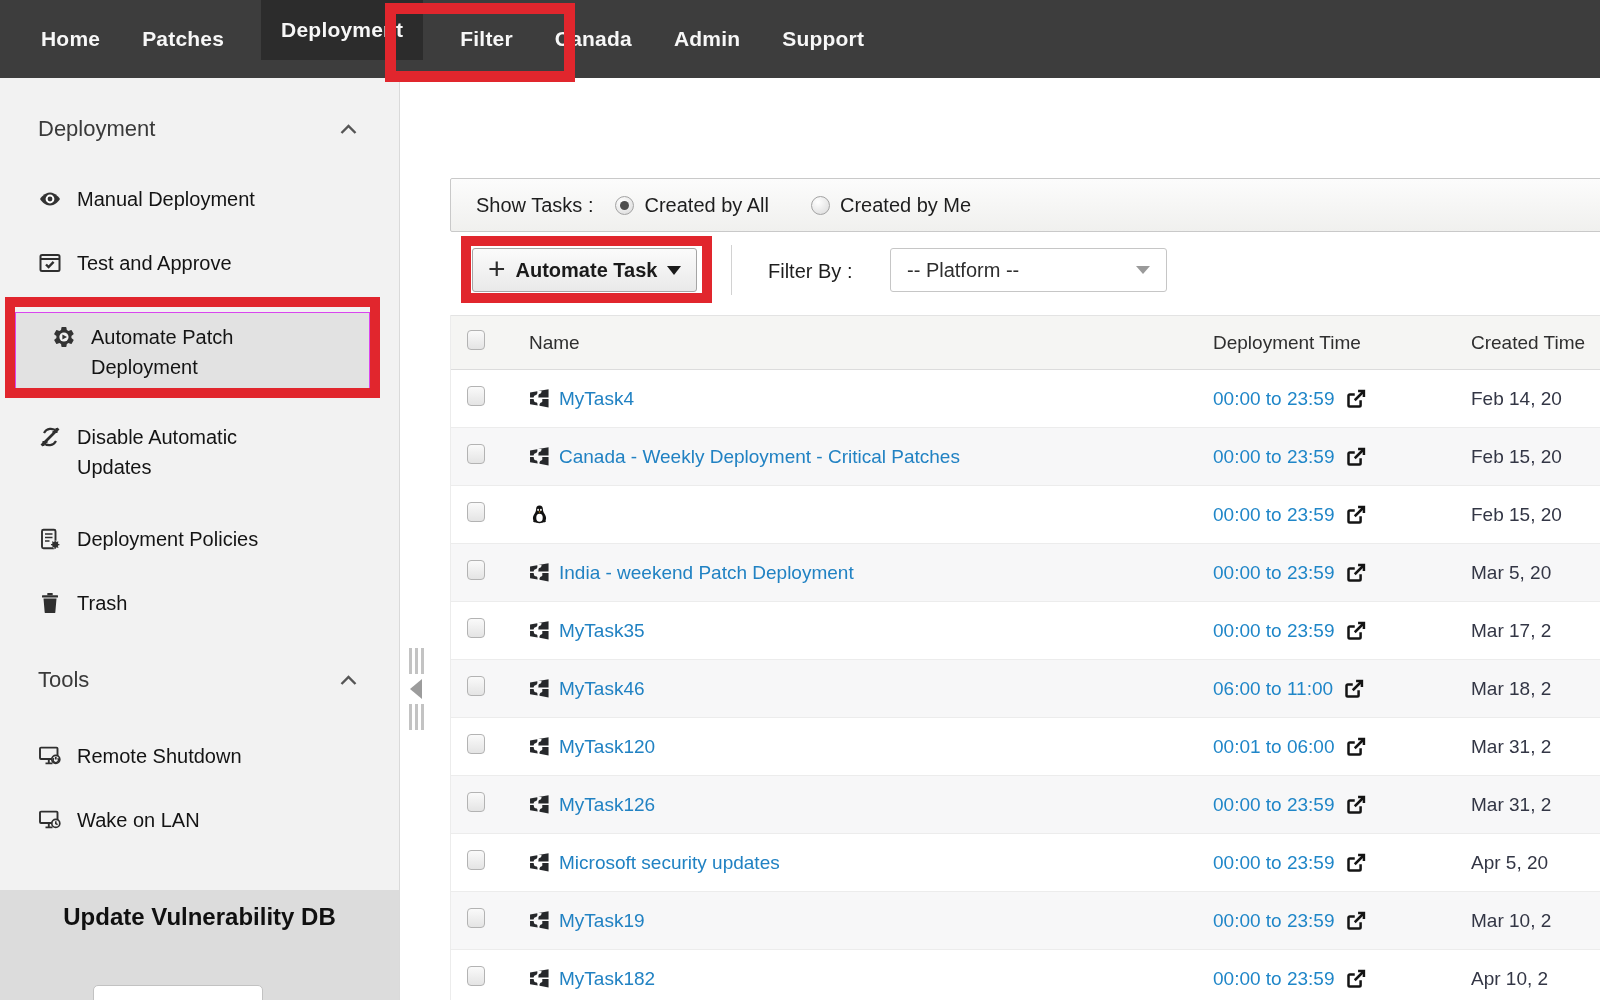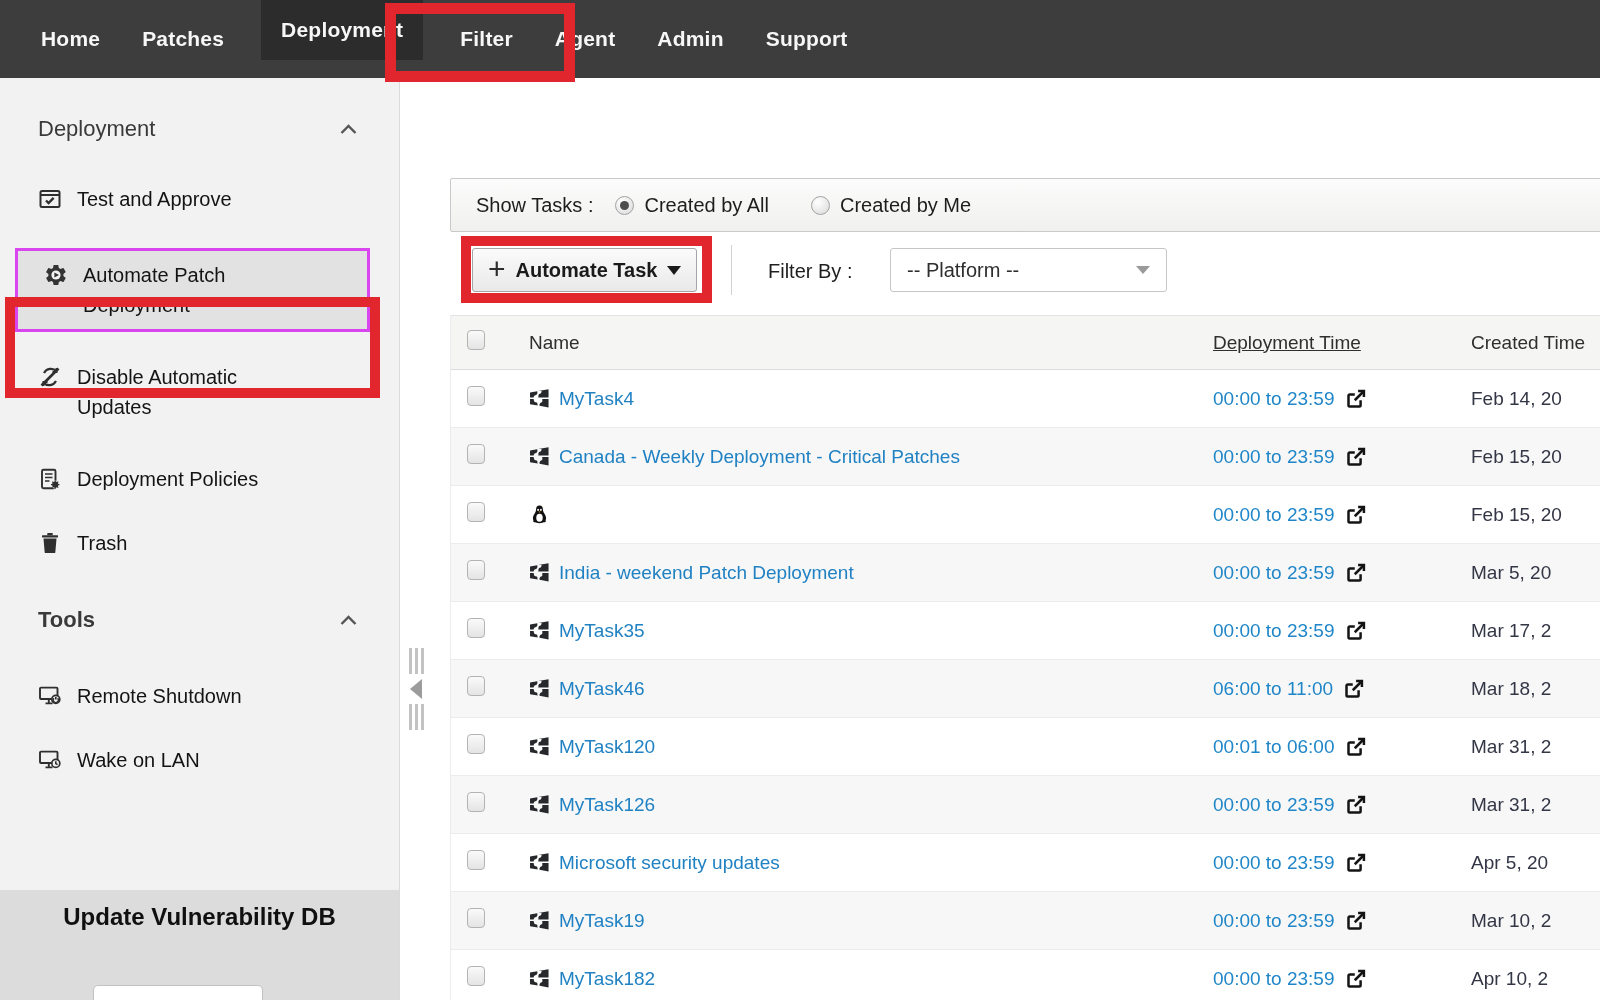--- a/index.html
+++ b/index.html
@@ -41,25 +41,25 @@
     font-size: 22px; color: #3a3a3a; cursor: pointer;
   }
   .side-header .icon { width: 17px; height: 11px; }
   .side-item {
     display: flex; align-items: flex-start; gap: 15px;
     margin-bottom: 34px; font-size: 20px; line-height: 30px; color: #141414; cursor: pointer;
   }
   .side-item .icon { width: 24px; height: 24px; flex: 0 0 24px; margin-top: 3px; color: #2f2f2f; }
   .side-item .lbl { max-width: 225px; }
   .side-item.sel {
-    background: #e2e2e2; border: 3px solid #d946ef;
-    margin-left: -23px; padding: 9px 0 9px 26px; width: 355px; margin-bottom: 30px;
+    background: #e2e2e2; border: 1px solid #d946ef;
+    margin-left: -23px; padding: 9px 0 9px 36px; width: 355px; margin-bottom: 30px;
   }
   .side-item.two { margin-bottom: 42px; }
-  .side-header.tools { margin-top: 47px; margin-bottom: 46px; font-weight: bold; }
+  .side-header.tools { margin-top: 47px; margin-bottom: 46px; }
 
   .side-footer {
     position: absolute; left: 0; right: 0; bottom: 0; height: 110px;
     background: #dcdcdc; text-align: center;
   }
   .side-footer h3 { margin-top: 13px; font-size: 24px; font-weight: 700; color: #101010; }
   .footer-btn {
     position: absolute; left: 93px; top: 95px; width: 170px; height: 30px;
     background: #fff; border: 1px solid #c2c2c2; border-radius: 5px; cursor: pointer;
   }
@@ -126,46 +126,56 @@
     width: 18px; height: 20px; border: 1px solid #b3b3b3; border-radius: 4px;
     background: linear-gradient(#fafafa, #e4e4e4); display: inline-block; cursor: pointer;
   }
   .c-name { display: flex; align-items: flex-start; gap: 9px; padding-left: 12px; overflow: hidden; white-space: nowrap; }
   .c-name .icon { width: 21px; height: 21px; flex: 0 0 21px; }
   a.task-link { color: #2182c3; text-decoration: none; cursor: pointer; }
   .c-time { display: flex; align-items: center; gap: 11px; padding-left: 6px; white-space: nowrap; }
   a.time-link { color: #1f86c8; text-decoration: none; cursor: pointer; }
   .c-time .icon { width: 20px; height: 20px; color: #141414; cursor: pointer; }
   .c-created { color: #333645; white-space: nowrap; overflow: hidden; }
-  .th-name { padding-left: 12px; } .th-time { padding-left: 6px; text-decoration: underline; } .th-created { white-space: nowrap; overflow: hidden; }
+  .th-name { padding-left: 12px; } .th-time { padding-left: 6px; } .th-created { white-space: nowrap; overflow: hidden; }
 </style>
 </head>
 <body>
 
 <div class="navbar">
   <div style="display:flex;">
       <div class="nav-item">Home</div>
       <div class="nav-item">Patches</div>
       <div class="nav-item active">Deployment</div>
       <div class="nav-item">Filter</div>
-      <div class="nav-item">Agent</div>
+      <div class="nav-item">Canada</div>
       <div class="nav-item">Admin</div>
       <div class="nav-item">Support</div>
     </div>
 </div>
 
 <div class="sidebar">
   <div class="side-inner">
       <div class="side-header">
         <span>Deployment</span>
         <span class="icon">
           <svg viewBox="0 0 17 11" fill="none" stroke="#555" stroke-width="2.4">
             <path d="M1.5 9 L8.5 2 L15.5 9"></path>
           </svg>
         </span>
+      </div>
+      <div class="side-item">
+        <span class="icon">
+          <svg viewBox="0 0 24 24">
+            <path d="M12 5.5C6.5 5.5 2.6 11 2 12c.6 1 4.5 6.5 10 6.5S21.4 13 22 12c-.6-1-4.5-6.5-10-6.5z" fill="#333"></path>
+            <circle cx="12" cy="12" r="4.4" fill="#fff"></circle>
+            <circle cx="12" cy="12" r="2.4" fill="#333"></circle>
+          </svg>
+        </span>
+        <span class="lbl">Manual Deployment</span>
       </div>
       <div class="side-item">
         <span class="icon">
           <svg viewBox="0 0 24 24" fill="none" stroke="#2f2f2f" stroke-width="2">
             <rect x="2.5" y="4" width="19" height="16" rx="1.5"></rect>
             <path d="M2.5 8h19"></path>
             <path d="M15 6.2h.01M17.5 6.2h.01M20 6.2h.01" stroke-width="1.6"></path>
             <path d="M8 13.5l2.6 2.6 5-5.2" stroke-width="2.4"></path>
           </svg>
         </span>

